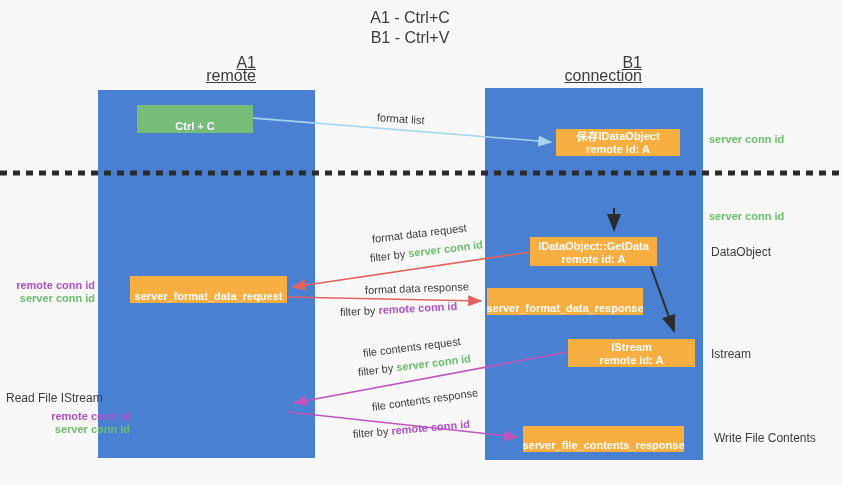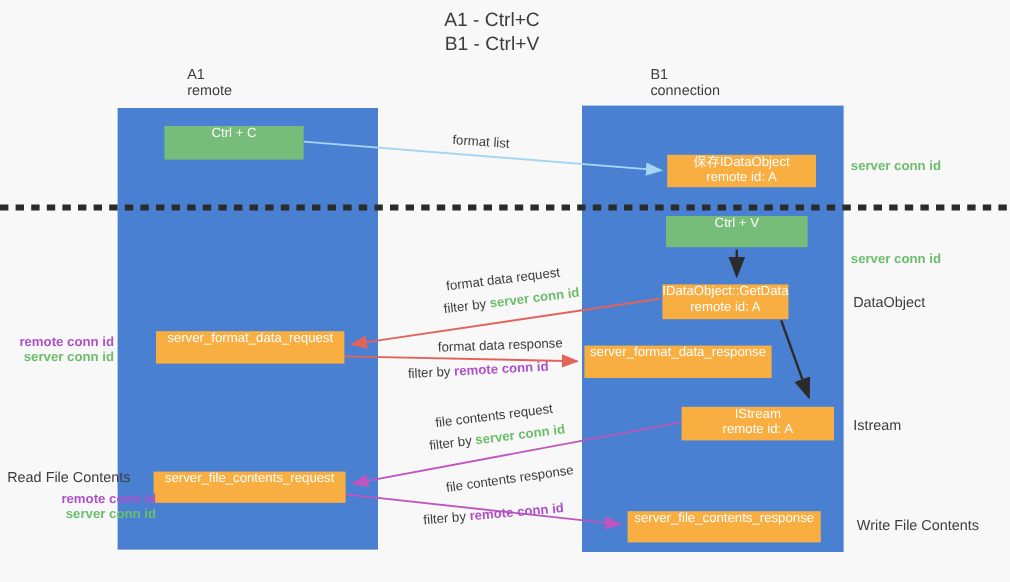--- a/index.html
+++ b/index.html
@@ -6,25 +6,25 @@
     --lane-blue:#4a80d2; --box-green:#76bd7a; --box-orange:#f9ae42;
     --arrow-blue:#a6d5f2; --arrow-red:#e2635c; --arrow-magenta:#bf55be;
     --arrow-black:#2b2b2b; --text-green:#6cbe6c; --text-purple:#ae52c8;
     --text-dark:#3c3c3c; --bg:#f8f8f8;
   }
   *{margin:0;padding:0;box-sizing:border-box;}
   html,body{background:var(--bg);font-family:"Liberation Sans",sans-serif;}
   .stage{position:relative;width:842px;height:485px;background:var(--bg);overflow:hidden;border-radius:15px;}
   .abs{position:absolute;}
   .title{left:330px;top:8px;width:160px;text-align:center;font-size:16px;line-height:20px;color:var(--text-dark);}
-  .col-header{width:100px;text-align:left;font-size:12px;line-height:13px;color:var(--text-dark);}
+  .col-header{width:100px;text-align:right;font-size:16px;line-height:13px;color:var(--text-dark);text-decoration:underline;}
   .lane{background:var(--lane-blue);}
   .arrows{left:0;top:0;pointer-events:none;}
-  .box{display:flex;flex-direction:column;align-items:center;justify-content:flex-start;
-       color:#fff;font-size:11px;line-height:13px;text-align:center;}
+  .box{display:flex;flex-direction:column;align-items:center;justify-content:flex-end;
+       color:#fff;font-size:11px;line-height:13px;text-align:center;font-weight:bold;}
   .green{background:var(--box-green);}
   .orange{background:var(--box-orange);}
   .alabel{font-size:11px;line-height:13px;color:var(--text-dark);white-space:nowrap;transform-origin:left center;}
   .green-t{color:var(--text-green);font-weight:bold;}
   .purple-t{color:var(--text-purple);font-weight:bold;}
   .side{font-size:11px;line-height:13px;white-space:nowrap;}
   .side-dark{font-size:12px;color:var(--text-dark);white-space:nowrap;text-align:right;}
   .pair{text-align:right;font-weight:bold;font-size:11px;line-height:13px;}
 </style>
 </head>
@@ -84,45 +84,39 @@
 
   <div class="abs box green" style="left:137px;top:105px;width:116px;height:28px">
     <span>Ctrl + C</span>
   </div>
 
   <div class="abs box orange" style="left:556px;top:129px;width:124px;height:27px">
     <span>保存IDataObject</span>
     <span>remote id: A</span>
   </div>
 
-  <div class="abs box green" style="left:555px;top:180px;width:118px;height:26px">
-    <span>Ctrl + V</span>
-  </div>
 
-  <div class="abs box orange" style="left:552px;top:237px;width:105px;height:29px">
+  <div class="abs box orange" style="left:530px;top:237px;width:127px;height:29px">
     <span>IDataObject::GetData</span>
     <span>remote id: A</span>
   </div>
 
   <div class="abs box orange" style="left:487px;top:288px;width:156px;height:27px">
     <span>server_format_data_response</span>
   </div>
 
   <div class="abs box orange" style="left:130px;top:276px;width:157px;height:27px">
     <span>server_format_data_request</span>
   </div>
 
   <div class="abs box orange" style="left:568px;top:339px;width:127px;height:28px">
     <span>IStream</span>
     <span>remote id: A</span>
   </div>
 
-  <div class="abs box orange" style="left:128px;top:393px;width:160px;height:26px">
-    <span>server_file_contents_request</span>
-  </div>
 
   <div class="abs box orange" style="left:523px;top:426px;width:161px;height:26px">
     <span>server_file_contents_response</span>
   </div>
 
   <div class="abs alabel" style="left:377px;top:111px;transform:rotate(4deg)">format list</div>
 
   <div class="abs alabel" style="left:372px;top:233px;transform:rotate(-7deg)">format data request</div>
   <div class="abs alabel" style="left:370px;top:252px;transform:rotate(-7deg)">
     <span>filter by </span><span class="green-t">server conn id</span>
@@ -141,21 +135,21 @@
   <div class="abs alabel" style="left:372px;top:401px;transform:rotate(-8deg)">file contents response</div>
   <div class="abs alabel" style="left:353px;top:428px;transform:rotate(-5deg)">
     <span>filter by </span><span class="purple-t">remote conn id</span>
   </div>
 
   <div class="abs pair" style="left:0;top:279px;width:95px">
     <div class="purple-t">remote conn id</div>
     <div class="green-t">server conn id</div>
   </div>
 
-  <div class="abs side-dark" style="left:6px;top:391px">Read File Contents</div>
+  <div class="abs side-dark" style="left:6px;top:391px">Read File IStream</div>
 
   <div class="abs pair" style="left:0;top:410px;width:130px">
     <div class="purple-t">remote conn id</div>
     <div class="green-t">server conn id</div>
   </div>
 
   <div class="abs side green-t" style="left:709px;top:133px">server conn id</div>
   <div class="abs side green-t" style="left:709px;top:210px">server conn id</div>
   <div class="abs side-dark" style="left:711px;top:245px">DataObject</div>
   <div class="abs side-dark" style="left:711px;top:347px">Istream</div>

